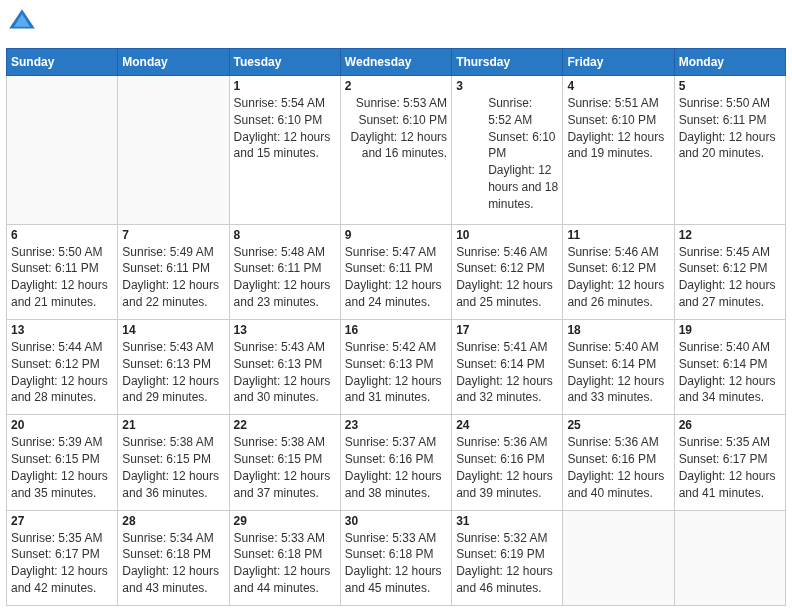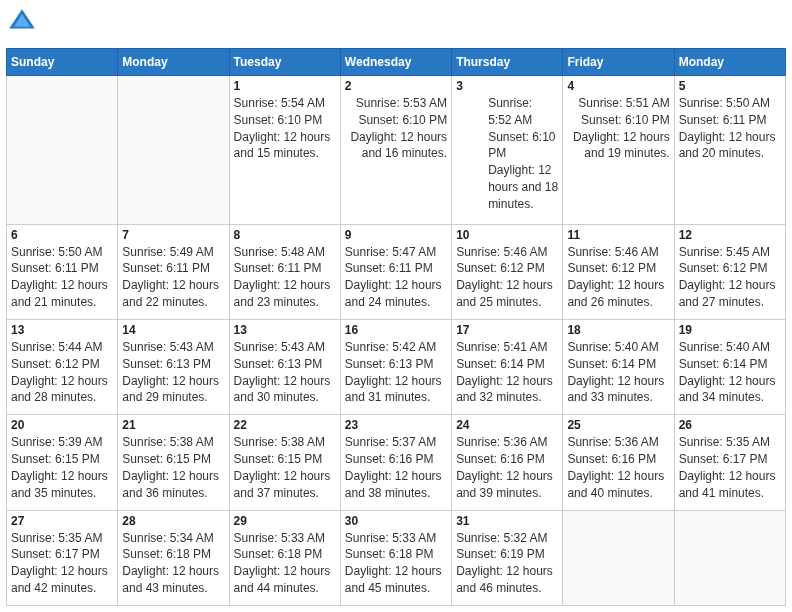--- a/index.html
+++ b/index.html
@@ -135,21 +135,21 @@
 Daylight: 12 hours and 16 minutes.</div>
           </td>
           <td>
             <span class="day-num">3</span>
             <div class="day-info" style="white-space: pre-line; margin-left: 32px;">Sunrise: 5:52 AM
 Sunset: 6:10 PM
 Daylight: 12 hours and 18 minutes.</div>
           </td>
           <td>
             <span class="day-num">4</span>
-            <div class="day-info" style="white-space: pre-line; text-align: right;">Sunrise: 5:51 AM
+            <div class="day-info" style="white-space: pre-line;">Sunrise: 5:51 AM
 Sunset: 6:10 PM
 Daylight: 12 hours and 19 minutes.</div>
           </td>
           <td>
             <span class="day-num">5</span>
             <div class="day-info" style="white-space: pre-line;">Sunrise: 5:50 AM
 Sunset: 6:11 PM
 Daylight: 12 hours and 20 minutes.</div>
           </td>
         </tr>

